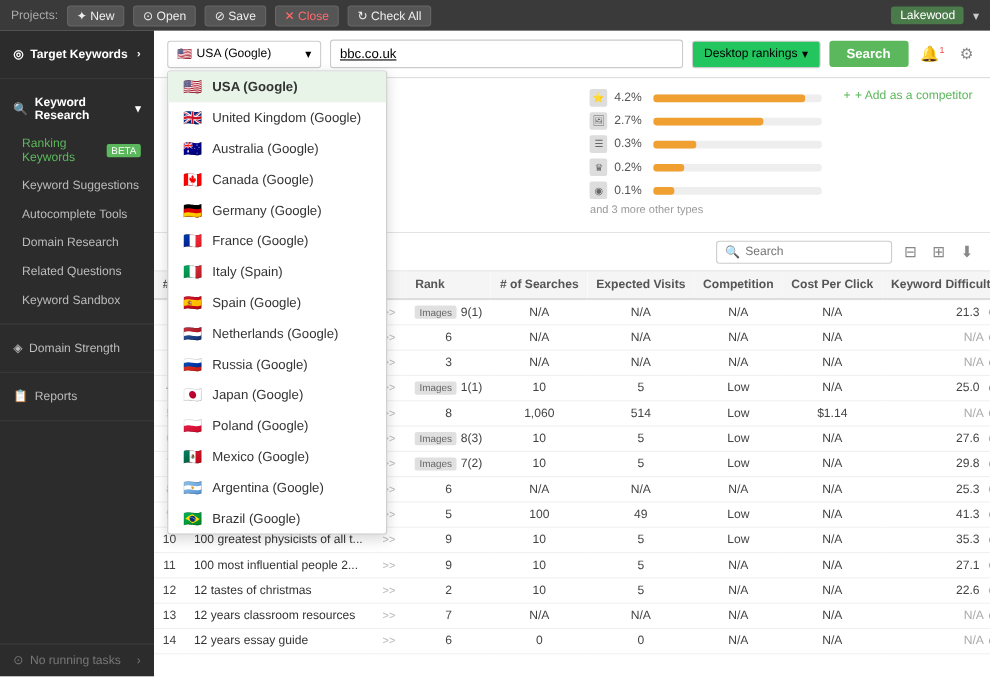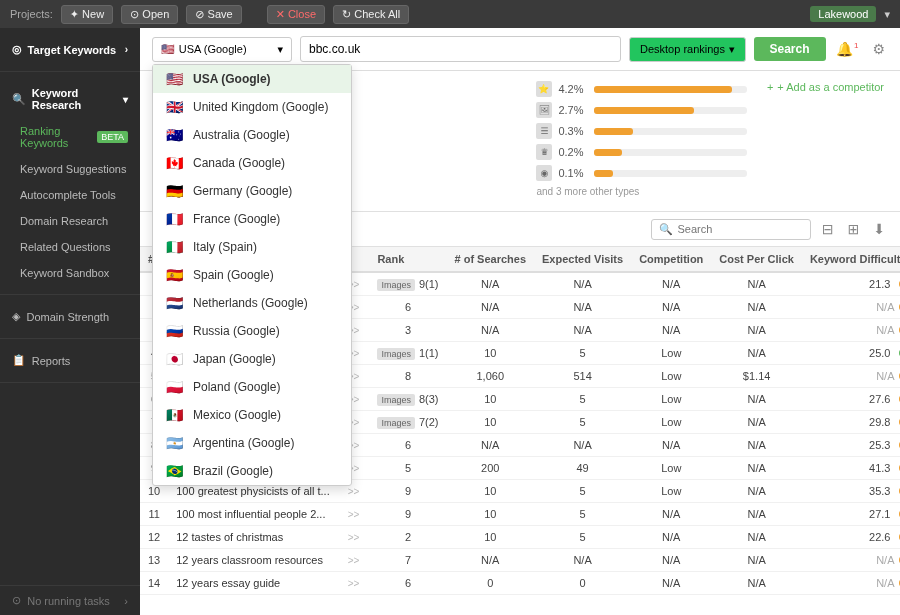--- a/index.html
+++ b/index.html
@@ -5,21 +5,21 @@
     * { box-sizing: border-box; margin: 0; padding: 0; }
     body { font-family: -apple-system, BlinkMacSystemFont, 'Segoe UI', Arial, sans-serif; font-size: 12px; background: #f0f0f0; color: #333; overflow: hidden; }
 
     
     .top-bar { background: #3a3a3a; height: 28px; display: flex; align-items: center; padding: 0 10px; color: #ccc; font-size: 11px; }
     .top-bar-left { flex: 1; display: flex; align-items: center; gap: 8px; }
     .top-bar-right { display: flex; align-items: center; gap: 8px; }
     .projects-label { color: #aaa; }
     .project-select { background: #555; border: 1px solid #666; color: #eee; padding: 2px 6px; font-size: 11px; border-radius: 3px; }
     .top-btn { background: #555; border: 1px solid #666; color: #eee; padding: 2px 8px; font-size: 11px; border-radius: 3px; cursor: pointer; display: flex; align-items: center; gap: 3px; text-align: center; }
-    .top-btn.close { color: #ff6b6b; margin-left: 17px; }
+    .top-btn.close { color: #ff6b6b; }
     .user-badge { background: #4a7a4a; color: #fff; padding: 2px 8px; border-radius: 3px; font-size: 11px; }
 
     
     .main-layout { display: flex; height: calc(100vh - 28px); }
 
     
     .sidebar { width: 140px; background: #2c2c2c; color: #ccc; flex-shrink: 0; display: flex; flex-direction: column; }
     .sidebar-section { padding: 8px 0; border-bottom: 1px solid #3a3a3a; }
     .sidebar-item { padding: 7px 12px; cursor: pointer; display: flex; align-items: center; gap: 6px; font-size: 11px; color: #bbb; }
     .sidebar-item.active { color: #5cb85c; }
@@ -29,21 +29,21 @@
     .sidebar-bottom { margin-top: auto; border-top: 1px solid #3a3a3a; }
     .sidebar-item.sub { padding-left: 20px; }
     .sidebar-footer { padding: 8px 12px; font-size: 11px; color: #777; display: flex; align-items: center; gap: 6px; }
 
     
     .content { flex: 1; display: flex; flex-direction: column; overflow: hidden; background: #f5f5f5; }
 
     
     .search-bar { background: #fff; padding: 8px 12px; display: flex; align-items: center; gap: 8px; border-bottom: 1px solid #ddd; position: relative; z-index: 100; }
     .country-select-btn { border: 1px solid #ccc; background: #fff; padding: 5px 8px; border-radius: 3px; cursor: pointer; display: flex; align-items: center; gap: 4px; min-width: 140px; font-size: 11px; }
-    .url-input { flex: 1; border: 1px solid #ccc; padding: 5px 8px; border-radius: 3px; font-size: 12px; }
+    .url-input { flex: 1; border: 1px solid #ccc; padding: 5px 8px; border-radius: 3px; font-size: 12px; text-decoration: underline; }
     .ranking-type-btn { border: 1px solid #ccc; background: #22c55e; padding: 5px 10px; border-radius: 3px; cursor: pointer; font-size: 11px; display: flex; align-items: center; gap: 4px; }
     .search-btn { background: #5cb85c; color: #fff; border: none; padding: 5px 16px; border-radius: 3px; cursor: pointer; font-size: 12px; font-weight: 600; }
     .icon-btn { background: none; border: none; cursor: pointer; color: #888; font-size: 14px; padding: 3px; }
 
     
     .dropdown-overlay { position: absolute; top: 36px; left: 12px; background: #fff; border: 1px solid #ccc; border-radius: 3px; box-shadow: 0 4px 12px rgba(0,0,0,0.15); z-index: 200; min-width: 200px; }
     .dropdown-item { padding: 7px 12px; cursor: pointer; display: flex; align-items: center; gap: 8px; font-size: 12px; color: #333; }
     .dropdown-item.selected { background: #e8f4e8; color: #333; font-weight: 600; }
     .flag { width: 20px; height: 14px; display: inline-flex; align-items: center; justify-content: center; font-size: 14px; }
 
@@ -428,21 +428,21 @@
     <td class="num-cell">N/A</td>
     <td class="num-cell">N/A</td>
     <td class="num-cell">N/A</td>
     <td class="difficulty-cell">25.3<span class="dot dot-orange" style="margin-left:4px;"></span></td>
   </tr>
             <tr>
     <td class="num-cell">9</td>
     <td class="keyword-col">100 books to read before you...</td>
     <td><span class="expand-btn">&gt;&gt;</span></td>
     <td class="rank-cell">5</td>
-    <td class="num-cell">200</td>
+    <td class="num-cell">100</td>
     <td class="num-cell">49</td>
     <td class="num-cell">Low</td>
     <td class="num-cell">N/A</td>
     <td class="difficulty-cell">41.3<span class="dot dot-orange" style="margin-left:4px;"></span></td>
   </tr>
             <tr>
     <td class="num-cell">10</td>
     <td class="keyword-col">100 greatest physicists of all t...</td>
     <td><span class="expand-btn">&gt;&gt;</span></td>
     <td class="rank-cell">9</td>

